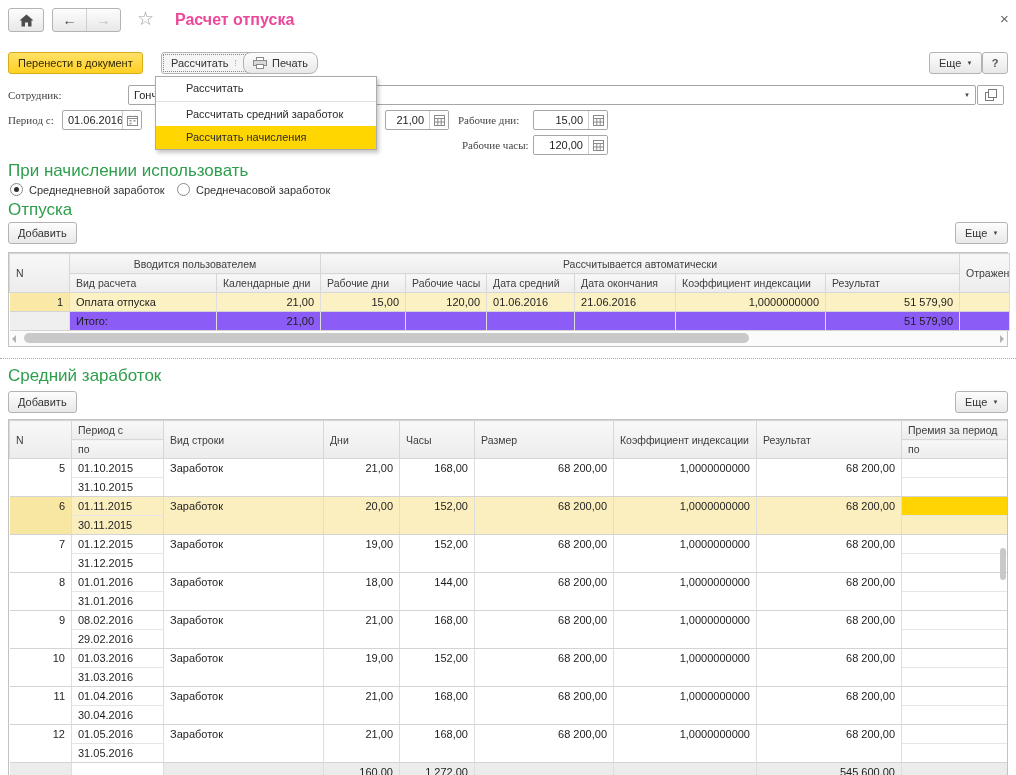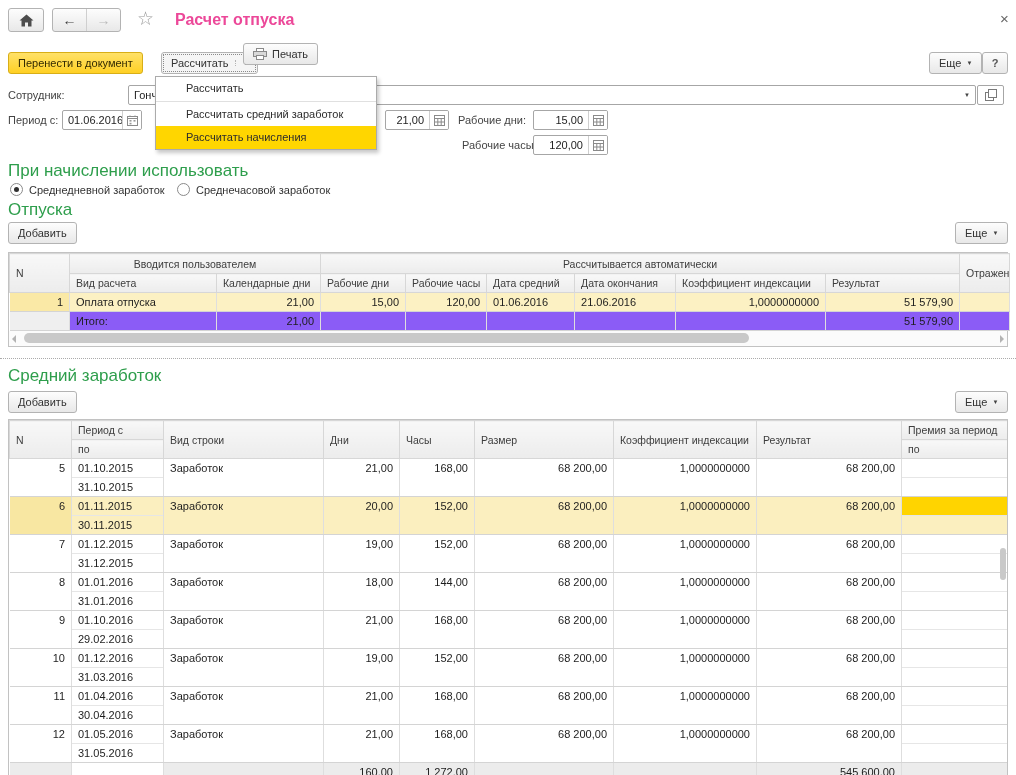--- a/index.html
+++ b/index.html
@@ -26,21 +26,21 @@
   
   .navgroup{display:flex;border:1px solid #b3b3b3;border-radius:3px;height:24px;box-sizing:border-box;overflow:hidden;background:linear-gradient(#fdfdfd,#e8e8e8);}
   .navgroup .half{width:33px;display:flex;align-items:center;justify-content:center;font-size:14px;cursor:pointer;}
   .navgroup .half + .half{border-left:1px solid #cfcfcf;}
   .arrow-enabled{color:#3c3c3c;font-weight:bold;}
   .arrow-disabled{color:#b9b9b9;}
   .star{font-size:19px;color:#9a9a9a;line-height:1;cursor:pointer;}
   .win-title{font-size:16px;font-weight:bold;color:#ec4899;}
   .close-x{font-size:15px;color:#666;cursor:pointer;line-height:1;}
   
-  .lbl{color:#444;}
+  .lbl{color:#444;font-family:Liberation Serif, serif;}
   .field{
     display:flex;align-items:stretch;background:#fff;border:1px solid #a6a6a6;
     border-radius:2px;height:20px;box-sizing:border-box;overflow:hidden;
   }
   .field .val{flex:1;padding:0 5px;line-height:18px;white-space:nowrap;overflow:hidden;color:#1d1d1d;}
   .field .val.num{text-align:right;}
   .field .ibtn{width:18px;display:flex;align-items:center;justify-content:center;border-left:1px solid #cfcfcf;background:#fff;cursor:pointer;}
   .field .caretzone{width:16px;display:flex;align-items:center;justify-content:center;cursor:pointer;}
   
   .menu{
@@ -121,21 +121,21 @@
 <div class="abs win-title" style="left:175px;top:11px;">Расчет отпуска</div>
 <div class="abs close-x" style="left:1000px;top:11px;">×</div>
 
 <div class="abs btn yellow" style="left:8px;top:52px;">
   <span>Перенести в документ</span>
 </div>
 <div class="abs btn pressed" style="left:161px;top:52px;">
   <span>Рассчитать</span>
   <span class="caret split-caret">▼</span>
 </div>
-<div class="abs btn" style="left:243px;top:43px;">
+<div class="abs btn" style="left:243px;top:52px;border-radius:8px;">
   <span style="display:flex;">
     <svg width="14" height="12" viewBox="0 0 14 12">
         <rect x="3.5" y="0.5" width="7" height="3" fill="#fff" stroke="#8a8a8a"></rect>
         <rect x="0.5" y="3.5" width="13" height="5" fill="#d9d9d9" stroke="#8a8a8a"></rect>
         <rect x="3.5" y="7.5" width="7" height="4" fill="#fff" stroke="#8a8a8a"></rect>
       </svg>
   </span>
   <span>Печать</span>
 </div>
 <div class="abs btn" style="left:929px;top:52px;">
@@ -469,21 +469,21 @@
           <td>
             <div class="sub top-divided"></div>
             <div class="sub"></div>
           </td>
         </tr>
         <tr>
           <td class="ncell">
             <div class="sub r">9</div>
           </td>
           <td>
-            <div class="sub top-divided">01.10.2016</div>
+            <div class="sub top-divided">08.02.2016</div>
             <div class="sub">29.02.2016</div>
           </td>
           <td>
             <div class="sub">Заработок</div>
           </td>
           <td>
             <div class="sub r">21,00</div>
           </td>
           <td>
             <div class="sub r">168,00</div>
@@ -500,21 +500,21 @@
           <td>
             <div class="sub top-divided"></div>
             <div class="sub"></div>
           </td>
         </tr>
         <tr>
           <td class="ncell">
             <div class="sub r">10</div>
           </td>
           <td>
-            <div class="sub top-divided">01.12.2016</div>
+            <div class="sub top-divided">01.03.2016</div>
             <div class="sub">31.03.2016</div>
           </td>
           <td>
             <div class="sub">Заработок</div>
           </td>
           <td>
             <div class="sub r">19,00</div>
           </td>
           <td>
             <div class="sub r">152,00</div>

